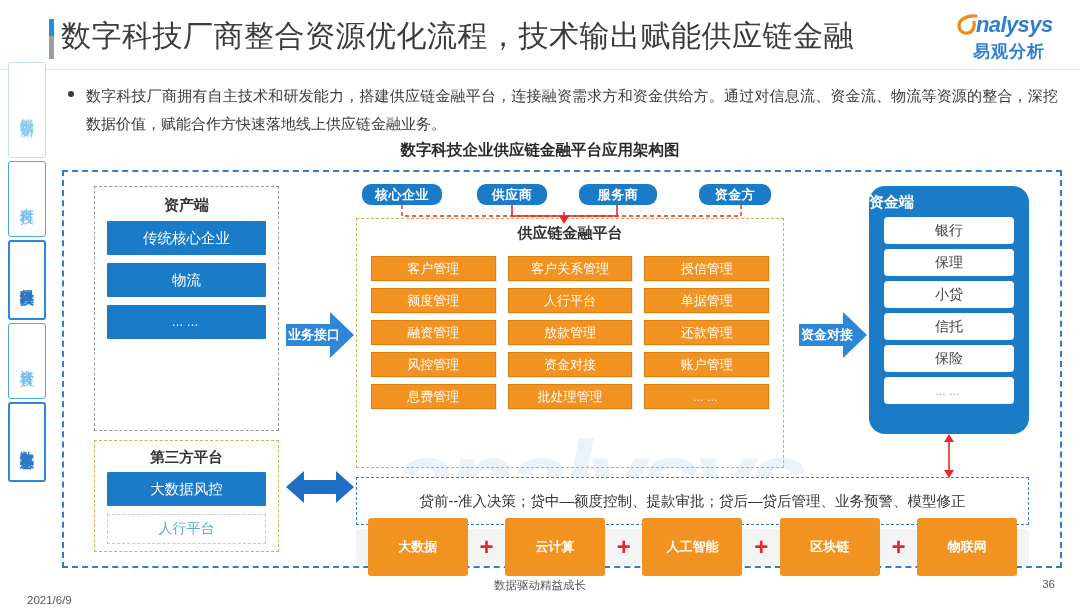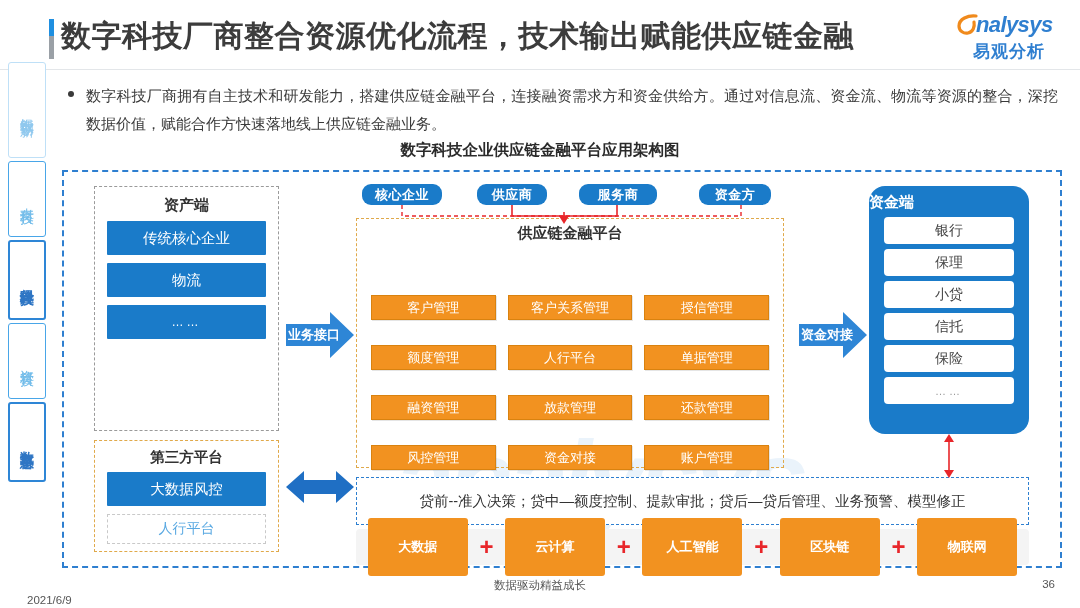--- a/index.html
+++ b/index.html
@@ -9,21 +9,21 @@
     font-family:"Liberation Sans","DejaVu Sans",sans-serif;
     overflow:hidden;position:relative;
     -webkit-font-smoothing:antialiased;
   }
   .page{position:relative;width:1080px;height:608px;}
 
   
   .header{position:absolute;left:0;top:0;width:1080px;height:70px;}
   .title-bar{position:absolute;left:49px;top:19px;width:5px;height:40px;
     background:linear-gradient(180deg,#1f8fe0 0%,#1f8fe0 42%,#9aa0a6 42%,#9aa0a6 100%);}
-  .title{position:absolute;left:61px;top:16px;font-size:30px;font-weight:bold;color:#3c3c3c;
+  .title{position:absolute;left:61px;top:16px;font-size:30px;font-weight:normal;color:#3c3c3c;
     letter-spacing:0.5px;white-space:nowrap;}
   .logo{position:absolute;right:12px;top:12px;width:118px;height:48px;text-align:center;}
   .logo-main{position:relative;height:27px;}
   .logo-a{position:absolute;left:6px;top:0px;width:24px;height:24px;}
   .logo-word{position:absolute;left:26px;top:1px;font-size:22px;font-style:italic;font-weight:bold;
     color:#2f7fd0;letter-spacing:-0.6px;line-height:24px;}
   .logo-cn{font-size:17px;font-weight:bold;color:#2f7fd0;letter-spacing:1px;margin-top:1px;}
   .header-rule{position:absolute;left:0;top:69px;width:1080px;height:1px;background:#e3e6e9;}
 
   
@@ -88,21 +88,21 @@
   .chip2{left:413px;top:12px;width:70px;}
   .chip3{left:515px;top:12px;width:78px;}
   .chip4{left:635px;top:12px;width:72px;}
   .red-link{position:absolute;z-index:4;}
 
   
   .scf{position:absolute;left:292px;top:46px;width:428px;height:250px;
     border:1px dashed #e0a94a;box-sizing:border-box;background:transparent;z-index:2;}
   .scf-title{text-align:center;font-size:15px;font-weight:bold;color:#333;
     padding-top:5px;padding-bottom:4px;}
-  .scf-grid{display:grid;grid-template-columns:1fr 1fr 1fr;gap:25px 12px;padding:9px 14px;margin-top:39px;}
+  .scf-grid{display:grid;grid-template-columns:1fr 1fr 1fr;gap:7px 12px;padding:9px 14px;}
   .mod{height:25px;background:#f29220;border:1px solid #d9820f;color:#ffffff;font-size:13px;
     display:flex;align-items:center;justify-content:center;box-sizing:border-box;
     box-shadow:1px 1px 0 rgba(0,0,0,0.10);}
   .mod.dots{font-size:11px;letter-spacing:3px;}
 
   
   .fund-box{position:absolute;left:805px;top:14px;width:160px;height:248px;
     background:#1a7bc9;border-radius:16px;z-index:2;}
   .fund-title{text-align:left;font-size:15px;font-weight:bold;color:#fff;
     padding-top:7px;padding-bottom:5px;}

